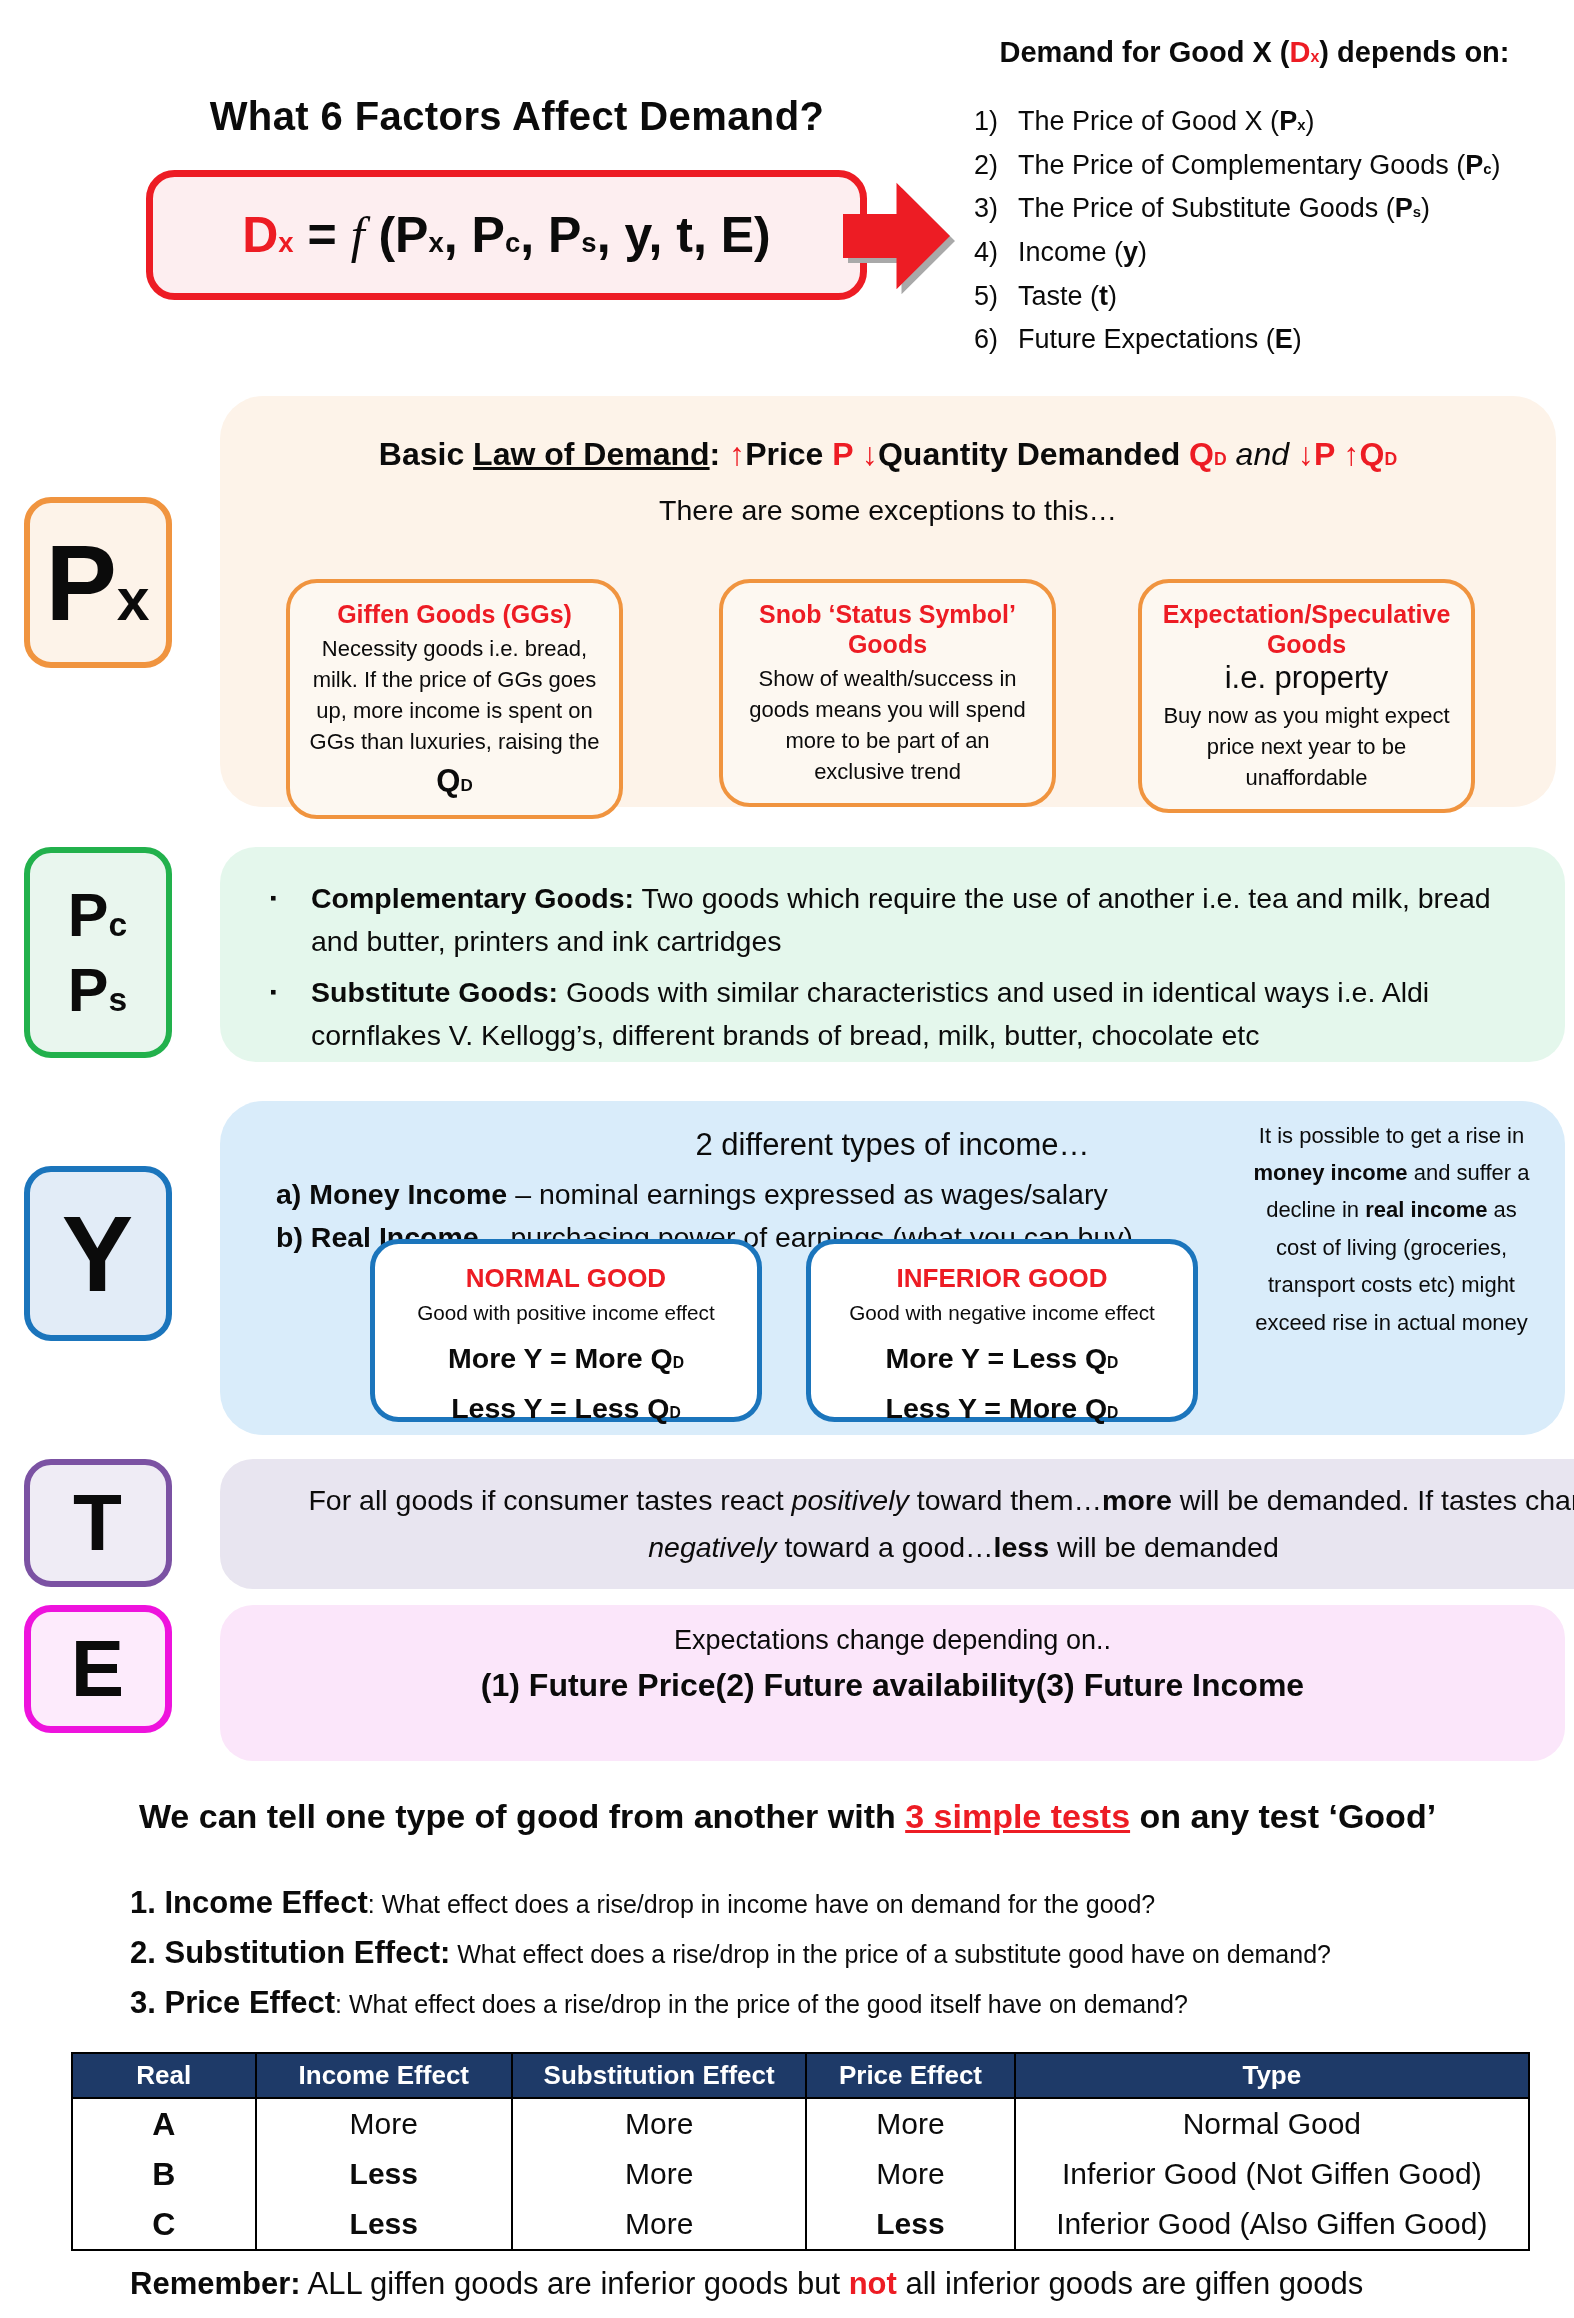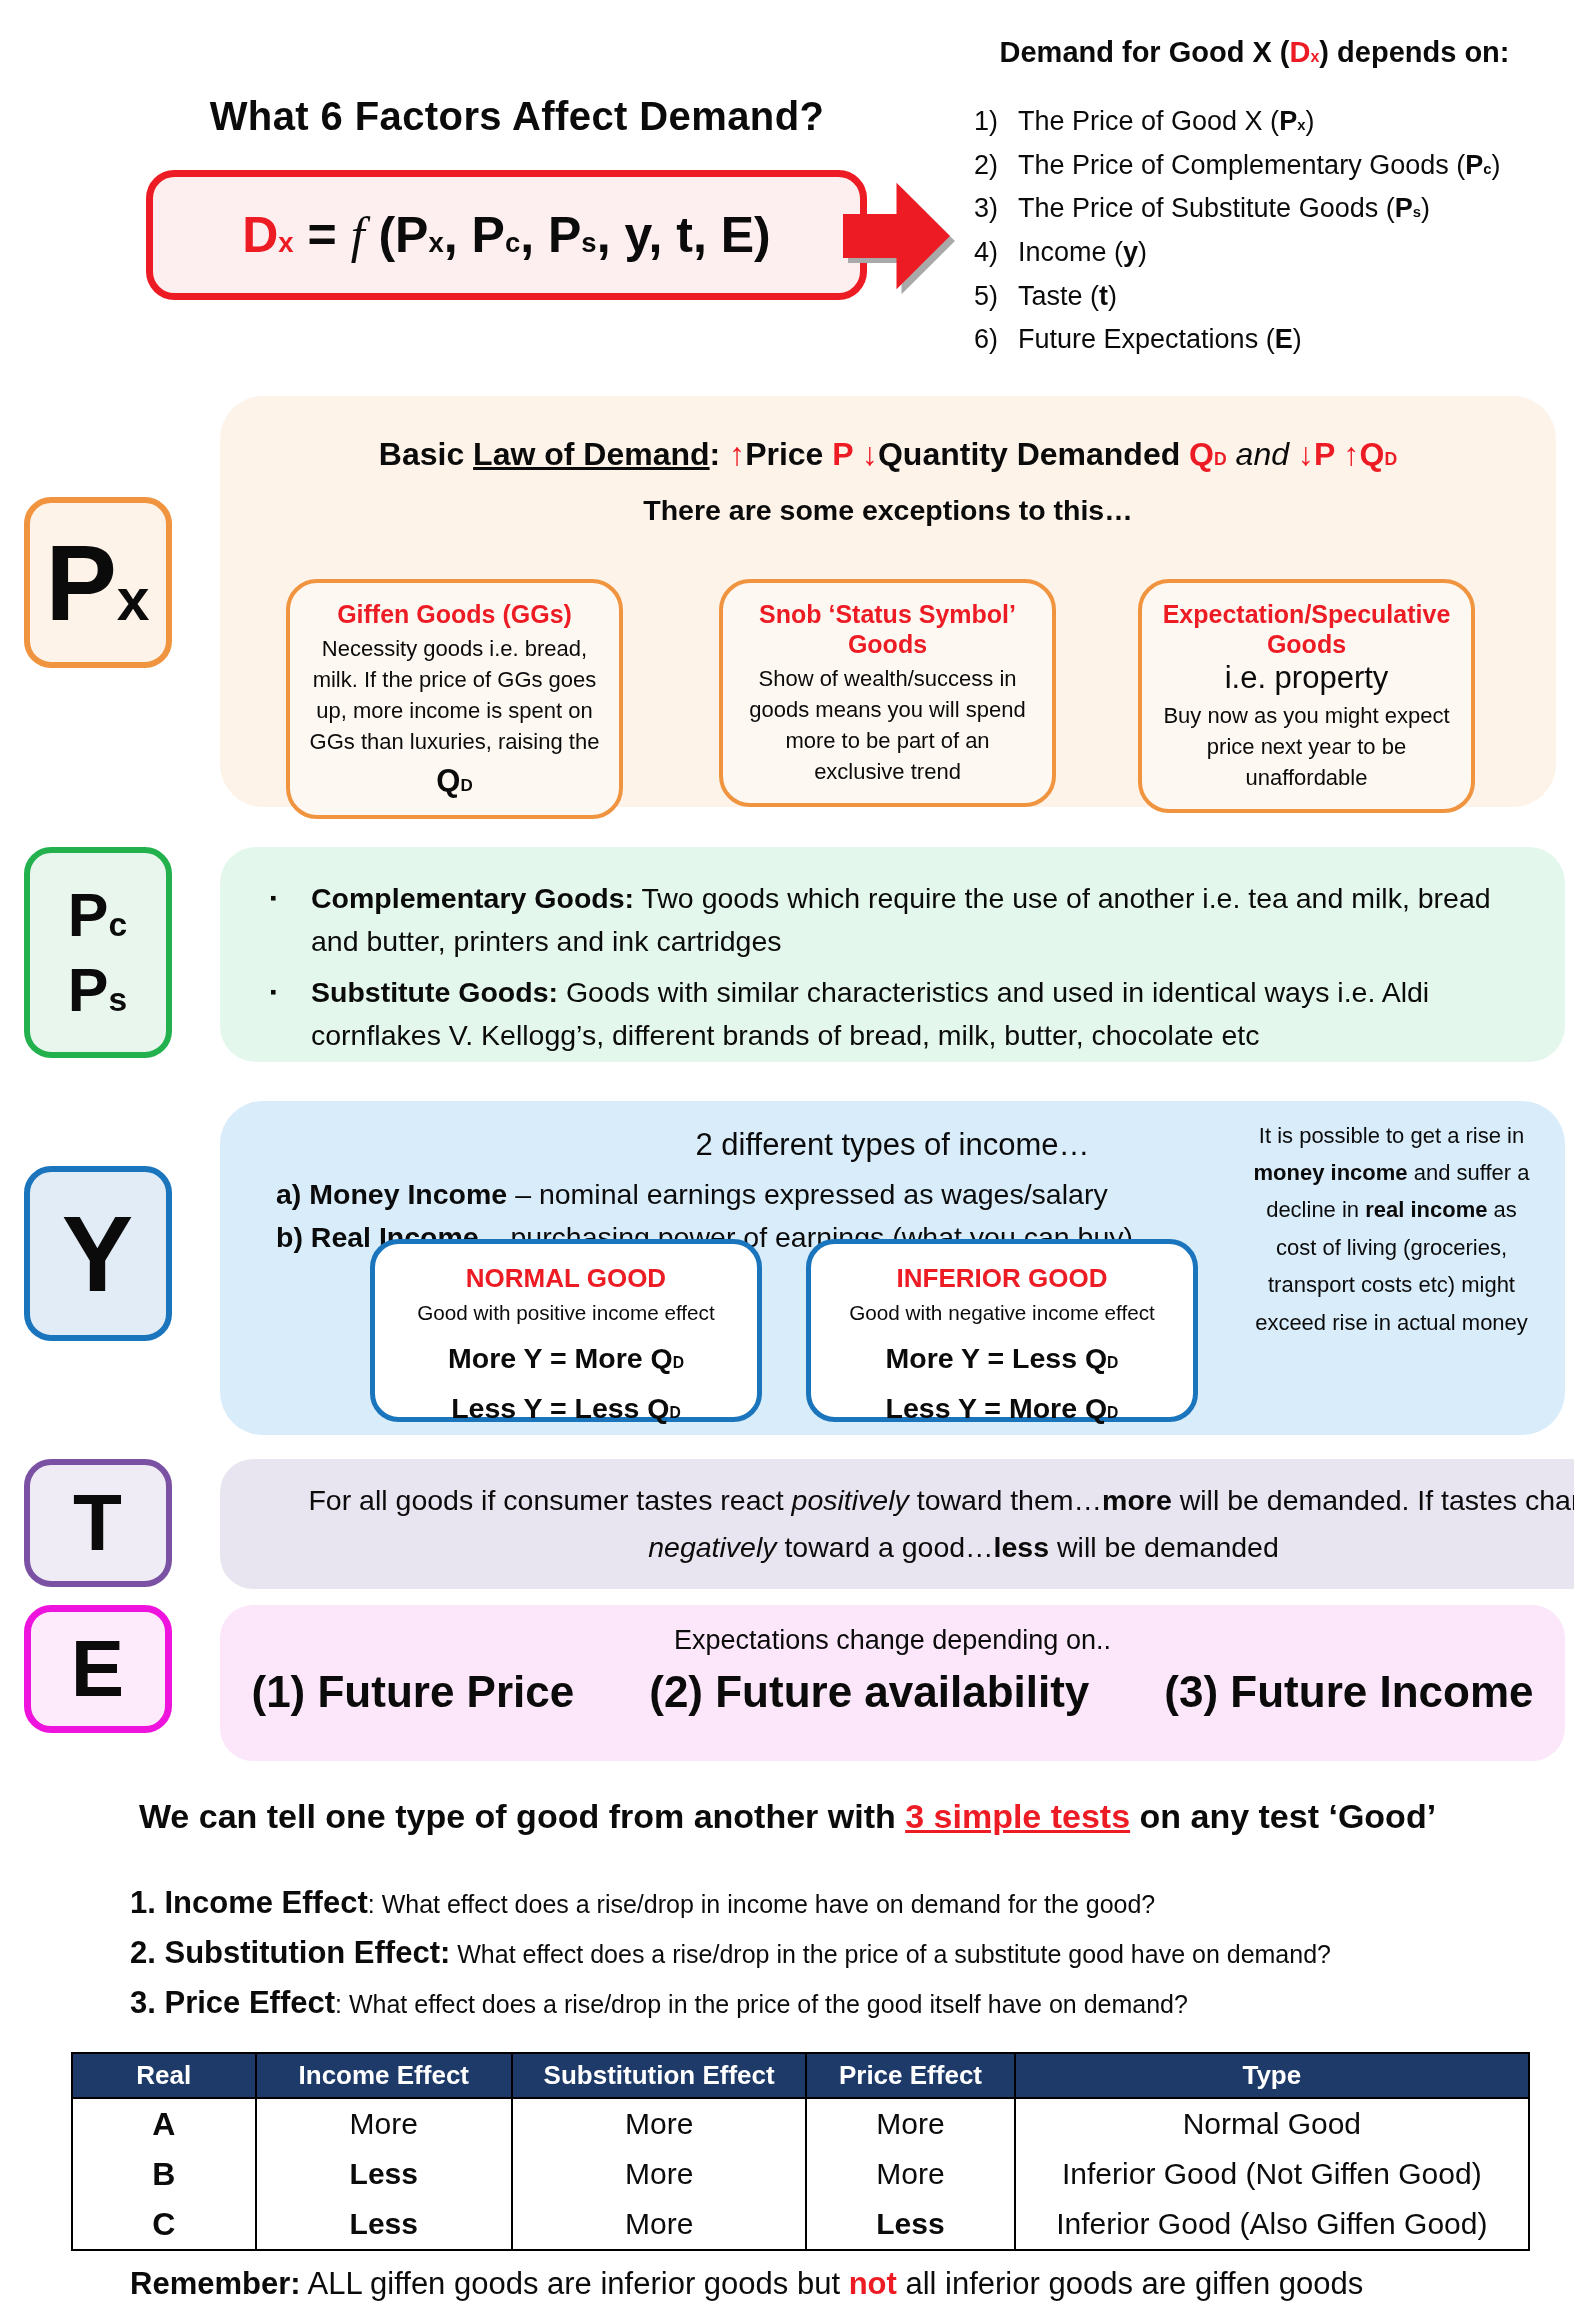--- a/index.html
+++ b/index.html
@@ -23,21 +23,21 @@
   .arrow{width:100%;height:100%;background:var(--red);
       clip-path:polygon(0 31%,50% 31%,50% 4%,100% 50%,50% 96%,50% 69%,0 69%);}
   .dep-title{left:948px;top:36px;width:613px;font-size:29px;}
   .dep-list{left:974px;top:104px;width:613px;font-size:27px;}
   .dep-item{display:flex;margin-bottom:8.6px;line-height:1.3;}
   .dep-num{width:44px;flex:0 0 44px;}
 
   .panel{border-radius:43px;box-sizing:border-box;}
   .px-panel{left:220px;top:396px;width:1336px;height:411px;background:var(--cream);}
   .law{padding-top:40px;font-size:32px;}
-  .exceptions{margin-top:21.4px;font-size:28.5px;font-weight:700;}
+  .exceptions{margin-top:21.4px;font-size:28.5px;font-weight:400;}
   .exc-box{position:absolute;top:183px;width:337px;min-height:214px;border:4.3px solid var(--orange);
       border-radius:31px;background:var(--boxFill);padding:15.7px 15.7px;text-align:center;box-sizing:border-box;}
   .exc-giffen{left:66px;}  .exc-snob{left:499px;}  .exc-spec{left:918px;}
   .exc-title{font-size:25px;line-height:1.2;}
   .exc-body{font-size:22px;line-height:1.4;margin-top:5.7px;}
   .exc-qd{font-size:31px;margin-top:5.7px;}
   .exc-line1{font-size:31px;margin-top:1px;}
 
   .label-box{display:flex;align-items:center;justify-content:center;box-sizing:border-box;
       border-radius:27px;font-weight:700;}
@@ -68,21 +68,21 @@
   .inc-line{font-size:28.5px;font-weight:700;margin-top:17px;}
   .y-note{position:absolute;left:1032px;top:15.7px;width:279px;text-align:center;
       font-size:22px;line-height:1.7;}
 
   .t-panel{left:220px;top:1459px;width:1345px;height:130px;background:var(--purplePanel);
       border-radius:33px;display:flex;align-items:center;justify-content:center;
       padding:0 71px;font-size:28.5px;line-height:1.65;text-align:center;}
   .e-panel{left:220px;top:1605px;width:1345px;height:156px;background:var(--pinkPanel);
       border-radius:33px;text-align:center;padding-top:20px;box-sizing:border-box;}
   .e-line1{font-size:27px;}
-  .e-line2{margin-top:11.4px;font-size:44px;font-weight:700;display:flex;justify-content:center;gap:75px;}
+  .e-line2{margin-top:11.4px;font-size:32px;font-weight:700;display:flex;justify-content:center;}
 
   .tests-heading{left:0;top:1797px;width:1575px;font-size:34px;}
   .tests-list{left:130px;top:1884px;width:1397px;}
   .test-item{margin-bottom:11.4px;font-size:25px;line-height:1.25;}
   .test-label{font-size:31px;font-weight:700;}
 
   .good-table{left:71px;top:2052px;width:1459px;border-collapse:collapse;border:2.9px solid #000;}
   .good-table th{background:var(--navy);color:#fff;font-size:26px;font-weight:700;height:41px;
       border:2.1px solid #000;}
   .good-table td{border-left:2.1px solid #000;border-right:2.1px solid #000;height:48px;

